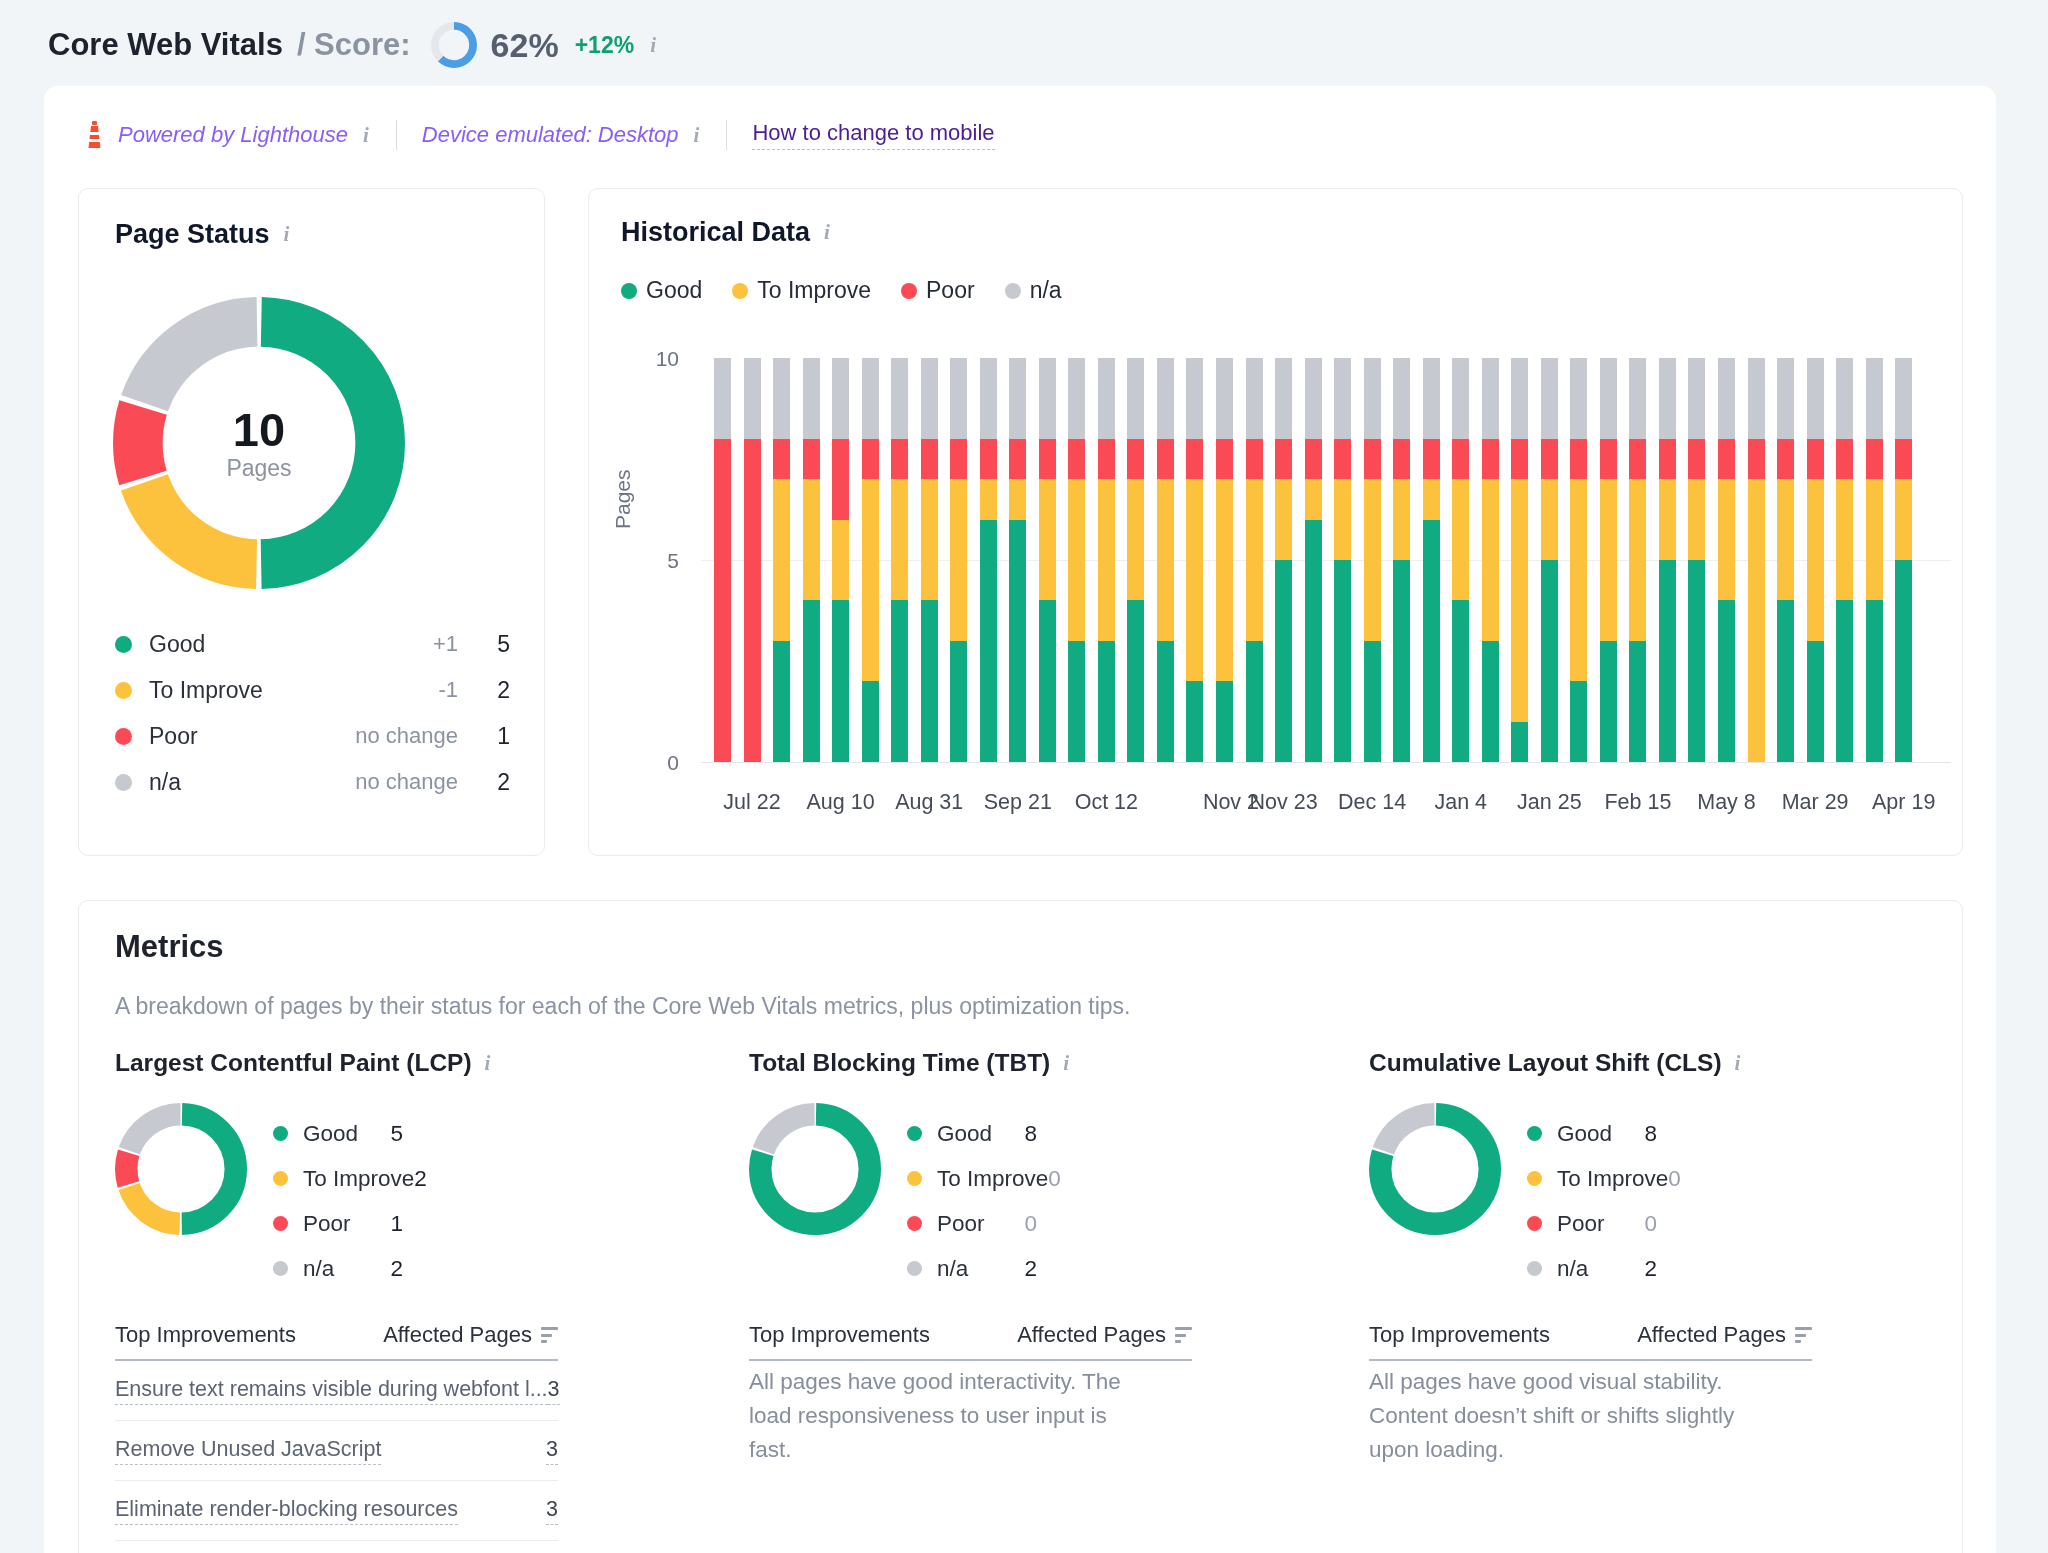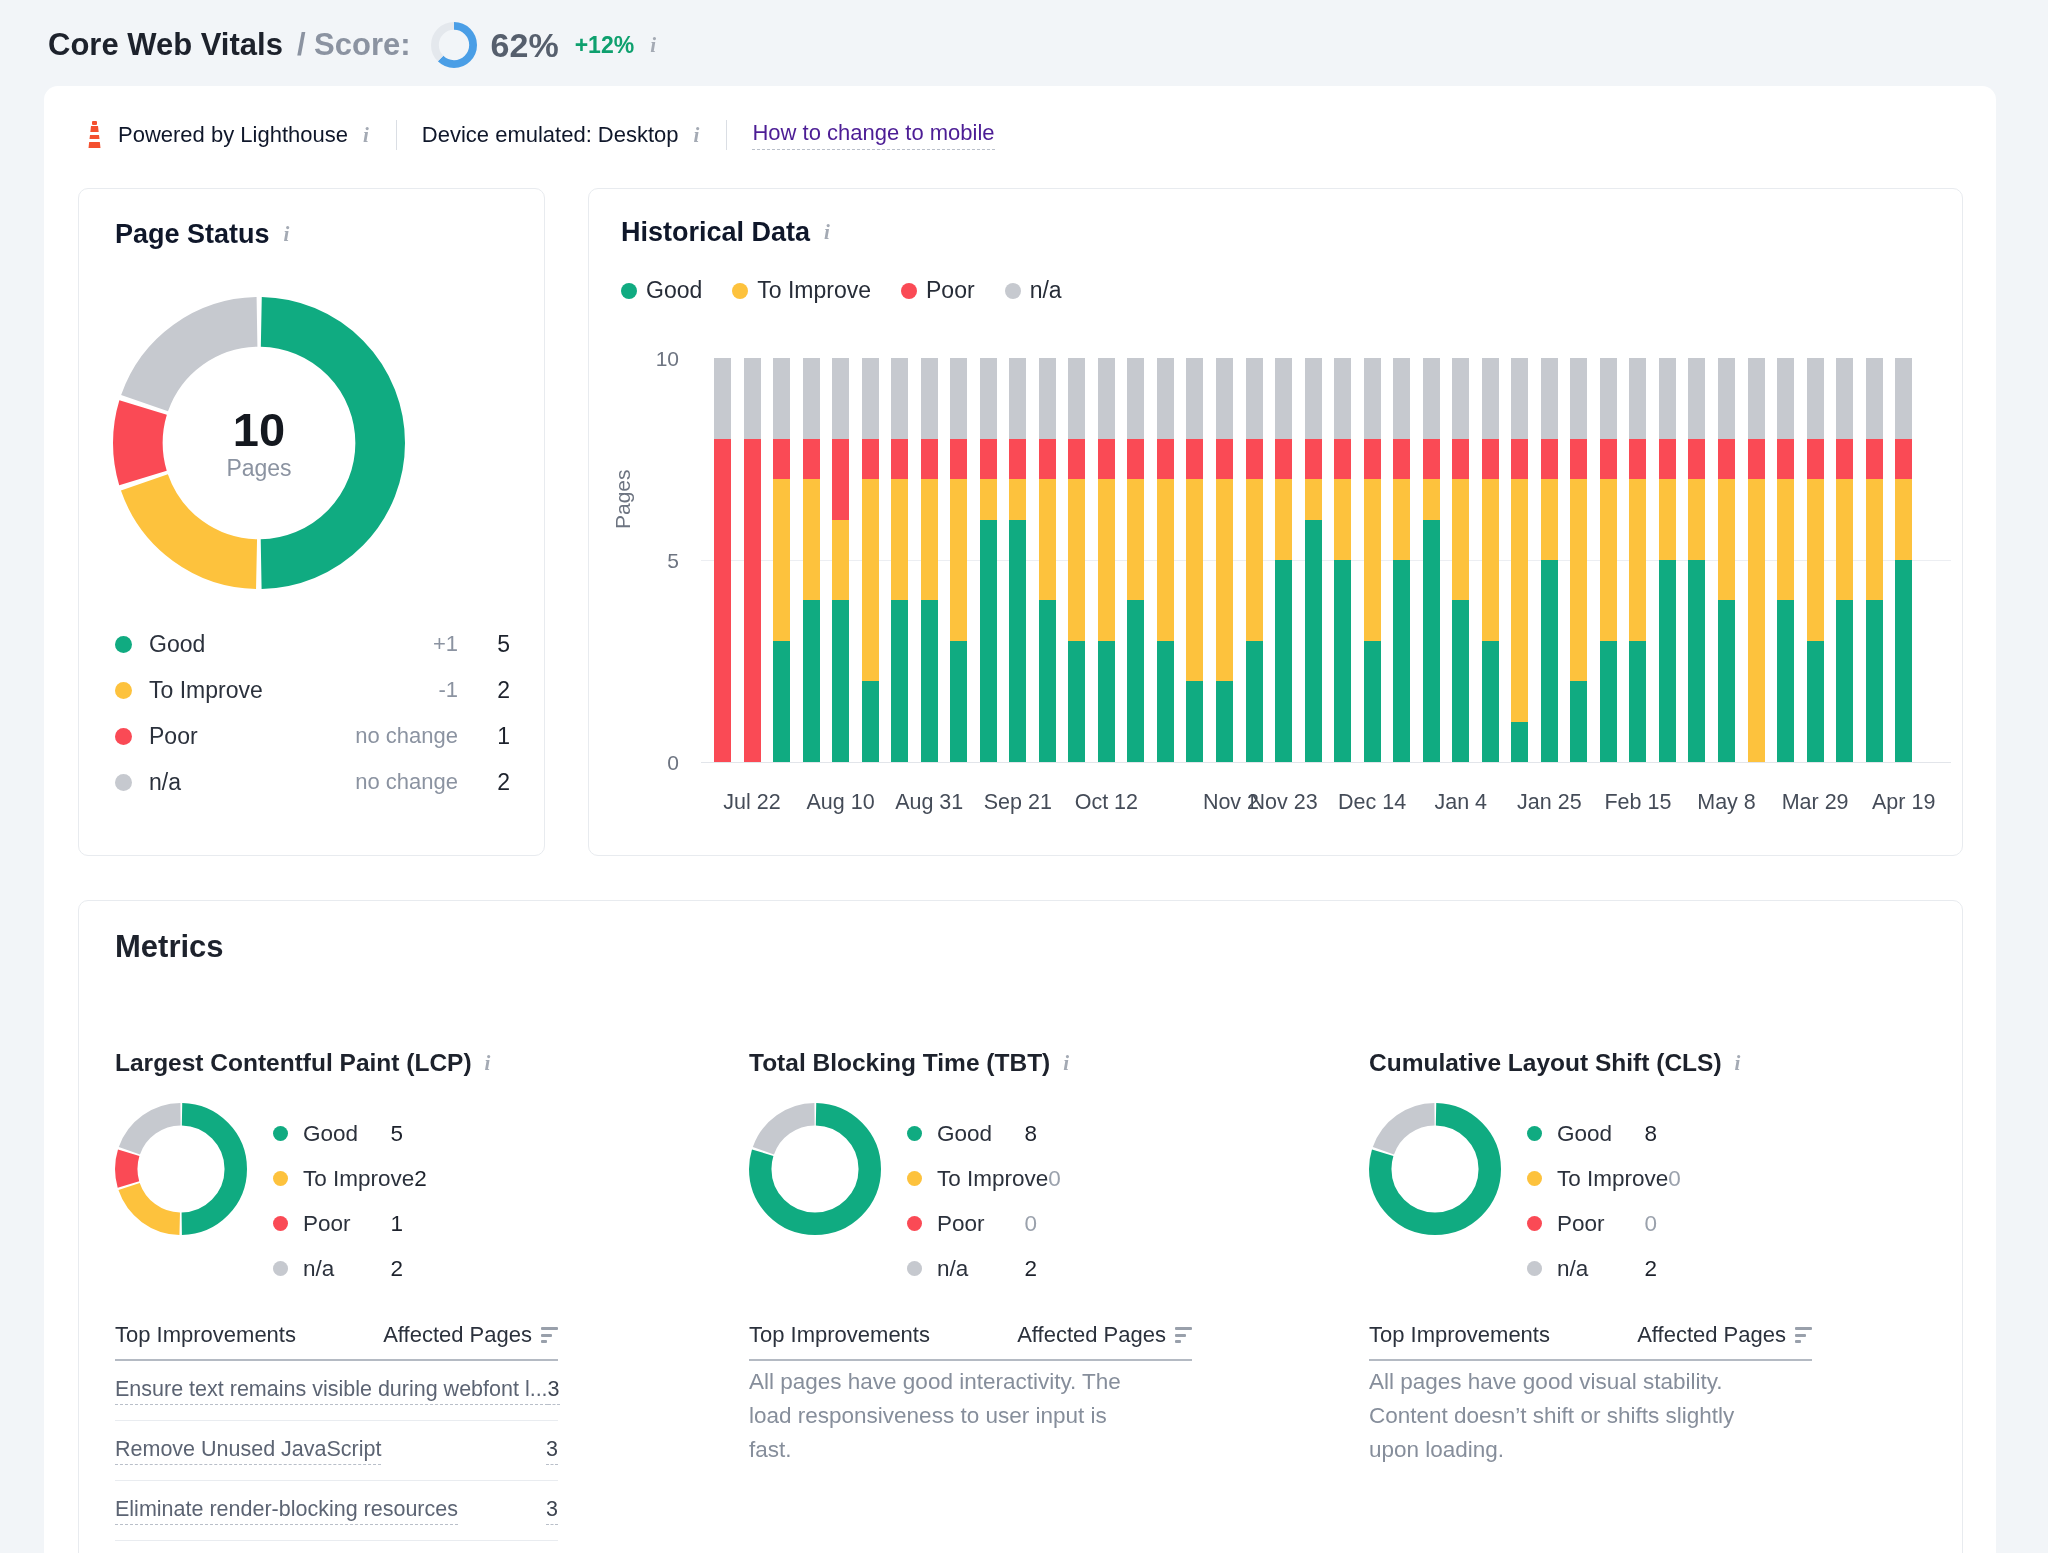--- a/index.html
+++ b/index.html
@@ -15,21 +15,21 @@
   .score-delta { font-size:23px; font-weight:bold; color:#0ea06e; margin-left:2px; }
   .info-i { font-family:"Liberation Serif","DejaVu Serif",serif; font-style:italic; font-weight:bold;
             color:#a4aab4; font-size:21px; line-height:1; padding:0 2px; cursor:pointer; }
 
   
   .main-card { position:absolute; left:44px; top:86px; width:1952px; height:1467px;
                background:#ffffff; border-radius:14px 14px 0 0; }
 
   
   .toolbar { position:absolute; left:84px; top:118px; height:34px; display:flex; align-items:center; gap:13px; }
-  .toolbar-label { font-size:22px; color:#0f172a; }
+  .toolbar-label { font-size:22px; color:#8b5cf6;font-style:italic; }
   .toolbar-sep { width:1px; height:30px; background:#dadee4; margin:0 12px; }
   .toolbar-link { font-size:22px; color:#4c1d95; border-bottom:1.5px dashed #b9bfc9; padding-bottom:3px; cursor:pointer; }
 
   
   .card { position:absolute; background:#fff; border:1px solid #e8ebef; border-radius:10px; }
   .card-title { font-size:27px; font-weight:bold; color:#0f172a; display:inline-block; }
 
   
   #page-status-card { left:78px; top:188px; width:467px; height:668px; }
   #page-status-card .card-title-row { position:absolute; left:36px; top:30px; display:flex; gap:12px; align-items:center;}
@@ -463,20 +463,21 @@
         <span class="xlabel" style="left: 848.34px;">Jan 25</span>
         <span class="xlabel" style="left: 936.93px;">Feb 15</span>
         <span class="xlabel" style="left: 1025.52px;">May 8</span>
         <span class="xlabel" style="left: 1114.11px;">Mar 29</span>
         <span class="xlabel" style="left: 1202.7px;">Apr 19</span>
       </div>
   </div>
 
   <div class="card" id="metrics-card">
     <div class="metrics-title">Metrics</div>
+    <div class="metrics-subtitle">A breakdown of pages by their status for each of the Core Web Vitals metrics, plus optimization tips.</div>
     <div id="metric-cols">
         <div class="metric-col">
           <div class="metric-title-row">
             <span class="metric-title">Largest Contentful Paint (LCP)</span>
             <span class="info-i">i</span>
           </div>
           <div class="mini-donut">
             <svg viewBox="0 0 100 100">
               <circle cx="50" cy="50" r="41.5" fill="none" stroke="#10ab81" stroke-width="17" stroke-dasharray="128.77609512397643 260.75219024795285" stroke-dashoffset="-0.8" transform="rotate(-90 50 50)"></circle>
               <circle cx="50" cy="50" r="41.5" fill="none" stroke="#fdc23d" stroke-width="17" stroke-dasharray="50.550438049590575 260.75219024795285" stroke-dashoffset="-131.17609512397644" transform="rotate(-90 50 50)"></circle>

